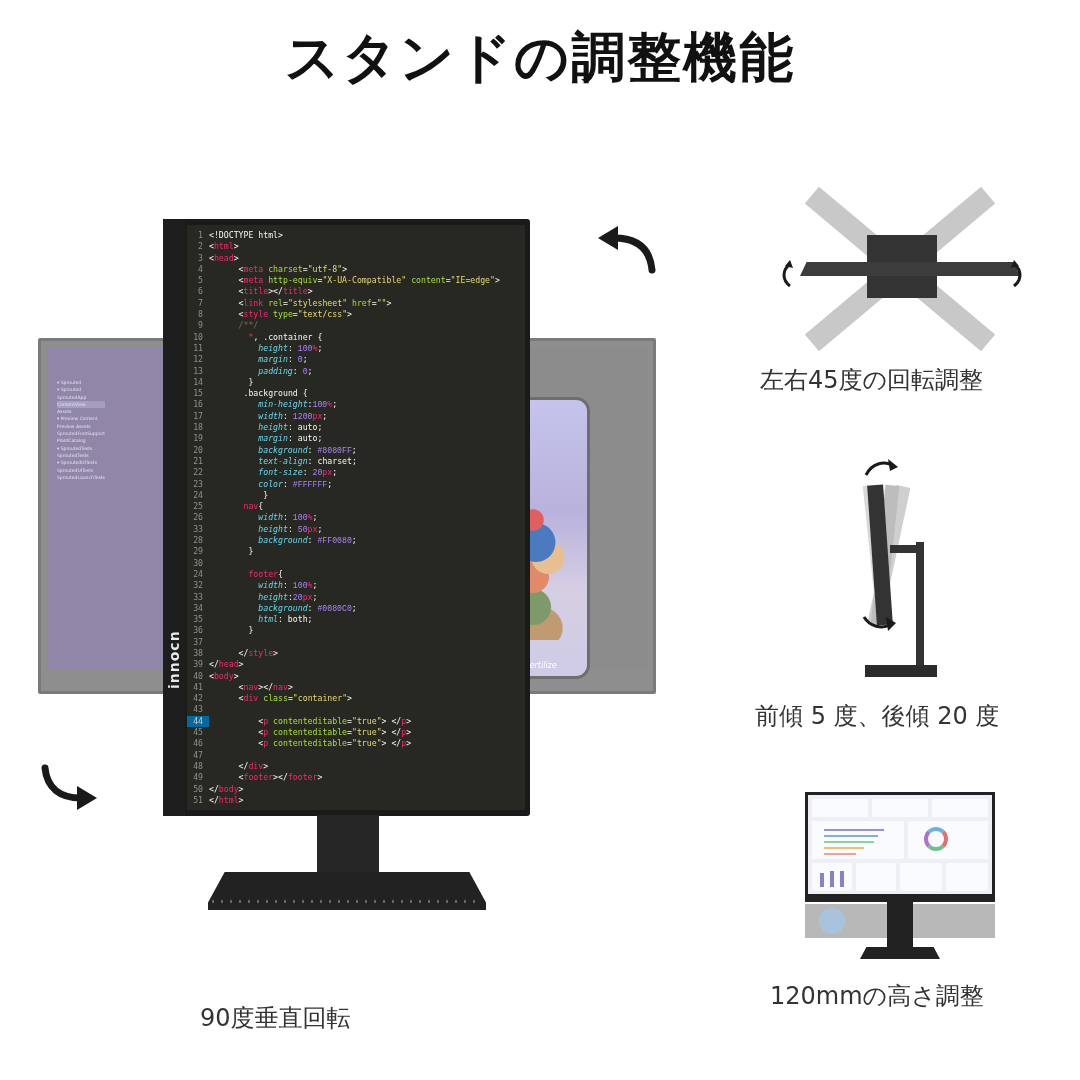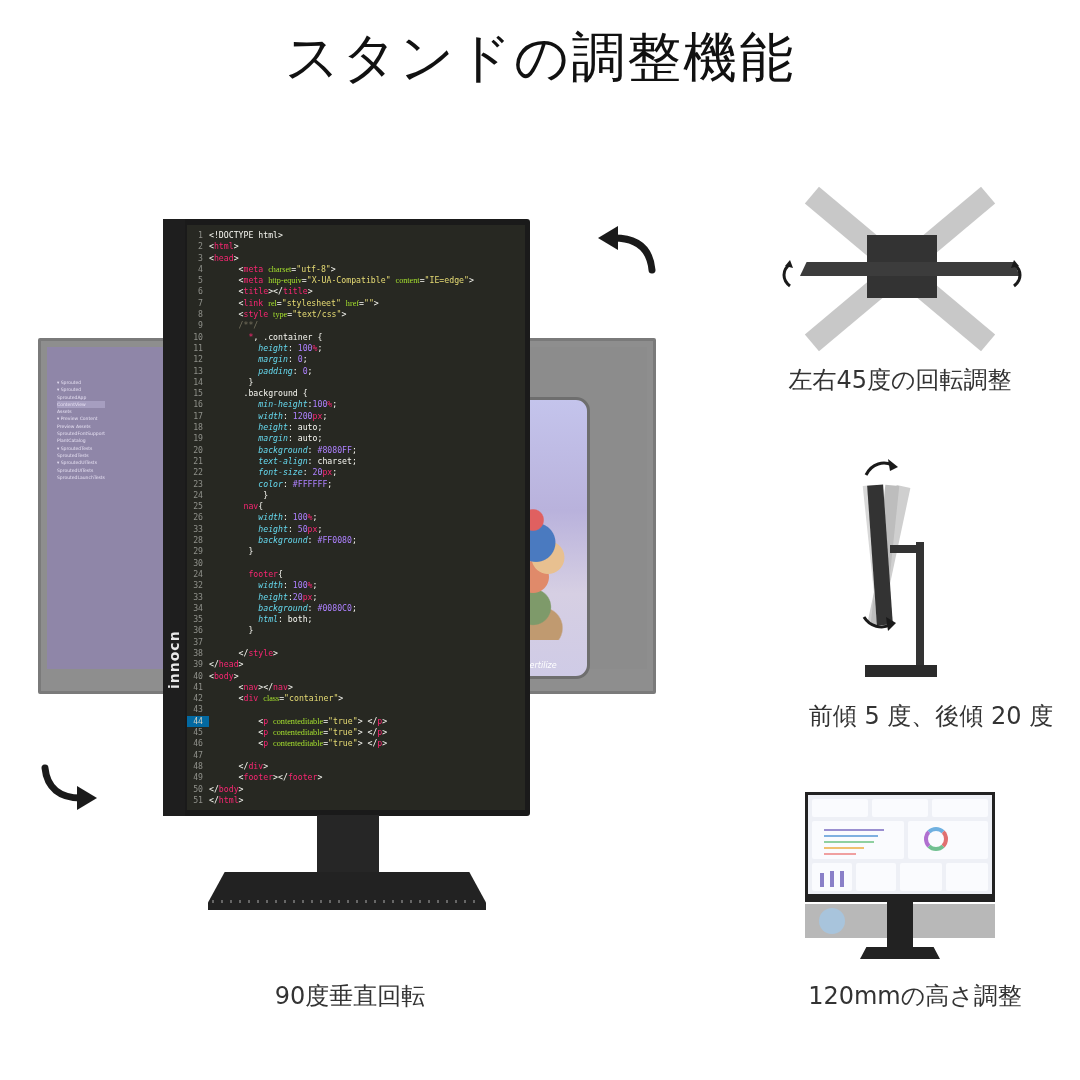--- a/index.html
+++ b/index.html
@@ -1,20 +1,20 @@
 <!DOCTYPE html>
 <html><head>
 <meta charset="utf-8">
 <style>
   * { box-sizing: border-box; margin: 0; padding: 0; }
   html, body { width: 1080px; height: 1080px; background: #ffffff; overflow: hidden; }
   body { position: relative; font-family: "DejaVu Sans", sans-serif; color: #222; }
 
   .title { position: absolute; top: 22px; left: 0; width: 1080px; text-align: center;
-           font-size: 54px; font-weight: normal; color: #111; letter-spacing: 2px; }
+           font-size: 54px; font-weight: bold; color: #111; letter-spacing: 2px; }
 
   
   .ghost { position: absolute; left: 38px; top: 338px; width: 618px; height: 356px;
            background: #8e8e8e; border: 3px solid #7a7a7a; border-radius: 2px; }
   .ghost-screen { position: absolute; left: 6px; top: 6px; right: 6px; bottom: 22px; background: #9a9a9a; }
   .ghost-sidebar { position: absolute; left: 0; top: 0; width: 118px; height: 100%; background: #8f86a8; }
   .ghost-sidebar .tree { position: absolute; left: 10px; top: 32px; font-size: 4.5px; color: #e6e0f2; line-height: 7.3px; }
   .ghost-sidebar .tree div { white-space: nowrap; }
   .ghost-sidebar .sel { background: #a69ec0; }
   .ghost-gutter { position: absolute; left: 118px; top: 0; width: 12px; height: 100%; background: #9c9aa3; }
@@ -36,37 +36,37 @@
              border-radius: 3px; }
   .bezel-left { position: absolute; left: 0; top: 0; width: 22px; height: 100%; background: #1e1e1e; }
   .brand { position: absolute; left: 3px; top: 470px; transform: rotate(-90deg); transform-origin: left top;
            color: #e8e8e8; font-size: 14px; letter-spacing: 1px; font-weight: bold; white-space: nowrap; }
   .screen { position: absolute; left: 24px; top: 6px; right: 5px; bottom: 6px; background: #272822;
             font-family: "DejaVu Sans Mono", monospace; font-size: 8.2px; line-height: 11.3px; padding-top: 5px; }
   .line { display: flex; white-space: pre; height: 11.3px; }
   .ln { width: 22px; text-align: right; color: #8f908a; padding-right: 6px; flex-shrink: 0; }
   .ln.hl { background: #0369a1; color: #cfcfc2; }
   .code { color: #f8f8f2; }
-  .tag { color: #f92672; } .attr { color: #a6e22e; font-family: Liberation Serif, serif; } .str { color: #e6db74; }
-  .prop { color: #66d9ef; font-style: italic; } .num { color: #ae81ff; } .cmt { color: #75715e; }
+  .tag { color: #f92672; } .attr { color: #a6e22e; } .str { color: #e6db74; }
+  .prop { color: #66d9ef; font-style: italic; } .num { color: #ae81ff; font-family: Liberation Mono, monospace; } .cmt { color: #75715e; }
   .unit { color: #f92672; }
 
   
   .neck { position: absolute; left: 317px; top: 815px; width: 62px; height: 80px; background: #262626; }
   .base { position: absolute; left: 208px; top: 872px; width: 278px; height: 38px; background: #222;
           clip-path: polygon(6% 0, 94% 0, 100% 80%, 100% 100%, 0 100%, 0 80%); }
   .base-edge { position: absolute; left: 212px; top: 900px; width: 270px; height: 3px;
                background: repeating-linear-gradient(90deg, #666 0 2px, transparent 2px 9px); }
 
   
   .arrow { position: absolute; }
 
   
   .fig { position: absolute; }
-  .caption { position: absolute; font-size: 24px; color: #333; white-space: nowrap; text-align: center; }
+  .caption { position: absolute; font-size: 24px; color: #333; white-space: nowrap; text-align: left; }
 
   
   .swivel { left: 770px; top: 192px; width: 260px; height: 160px; }
   .ghost-bar { position: absolute; width: 230px; height: 22px; background: #c8c8c8; left: 15px; top: 66px; }
   .main-bar { position: absolute; left: 30px; top: 70px; width: 220px; height: 14px; background: #3c3c3c;
               clip-path: polygon(3% 0, 97% 0, 100% 100%, 0 100%); }
   .main-block { position: absolute; left: 97px; top: 43px; width: 70px; height: 63px; background: #333; }
 
   
   .tilt { left: 840px; top: 455px; width: 130px; height: 230px; }
@@ -180,21 +180,21 @@
 
 <svg class="arrow" style="left:592px;top:218px" width="70" height="60" viewBox="0 0 70 60">
   <path d="M60 52 C58 30 45 20 22 20" fill="none" stroke="#1a1a1a" stroke-width="7" stroke-linecap="round"></path>
   <polygon points="6,20 26,8 26,32" fill="#1a1a1a"></polygon>
 </svg>
 <svg class="arrow" style="left:35px;top:760px" width="70" height="60" viewBox="0 0 70 60">
   <path d="M10 8 C12 28 25 38 46 38" fill="none" stroke="#1a1a1a" stroke-width="7" stroke-linecap="round"></path>
   <polygon points="62,38 42,26 42,50" fill="#1a1a1a"></polygon>
 </svg>
 
-<div class="caption" style="left:200px;top:980px;width:300px;">90度垂直回転</div>
+<div class="caption" style="left:200px;top:1002px;width:300px;">90度垂直回転</div>
 
 <div class="fig swivel">
   <div class="ghost-bar" style="transform:rotate(40deg);"></div>
   <div class="ghost-bar" style="transform:rotate(-40deg);"></div>
   <div class="main-block"></div>
   <div class="main-bar"></div>
   <svg style="position:absolute;left:8px;top:68px" width="16" height="30" viewBox="0 0 16 30">
     <path d="M12 4 C4 10 4 20 12 26" fill="none" stroke="#1a1a1a" stroke-width="3"></path>
     <polygon points="12,0 15,8 7,6" fill="#1a1a1a"></polygon>
   </svg>
@@ -215,21 +215,21 @@
   <div style="position:absolute;left:25px;top:210px;width:72px;height:12px;background:#2b2b2b;"></div>
   <svg style="position:absolute;left:22px;top:2px" width="40" height="22" viewBox="0 0 40 22">
     <path d="M4 18 C10 6 22 4 30 8" fill="none" stroke="#1a1a1a" stroke-width="3"></path>
     <polygon points="36,10 26,2 28,14" fill="#1a1a1a"></polygon>
   </svg>
   <svg style="position:absolute;left:20px;top:158px" width="40" height="22" viewBox="0 0 40 22">
     <path d="M4 4 C10 14 22 16 30 12" fill="none" stroke="#1a1a1a" stroke-width="3"></path>
     <polygon points="36,10 26,4 28,18" fill="#1a1a1a"></polygon>
   </svg>
 </div>
-<div class="caption" style="left:786px;top:700px;width:290px;">前傾 5 度、後傾 20 度</div>
+<div class="caption" style="left:755px;top:700px;width:290px;">前傾 5 度、後傾 20 度</div>
 
 <div class="fig height">
   <div class="hm-lower">
     <div style="position:absolute;left:14px;top:4px;width:26px;height:26px;border-radius:50%;background:#a8c4dc;"></div>
   </div>
   <div class="hm-frame">
     <div class="hm-screen">
       <div class="card" style="left:4px;top:4px;width:56px;height:18px;"></div>
       <div class="card" style="left:64px;top:4px;width:56px;height:18px;"></div>
       <div class="card" style="left:124px;top:4px;width:56px;height:18px;"></div>

